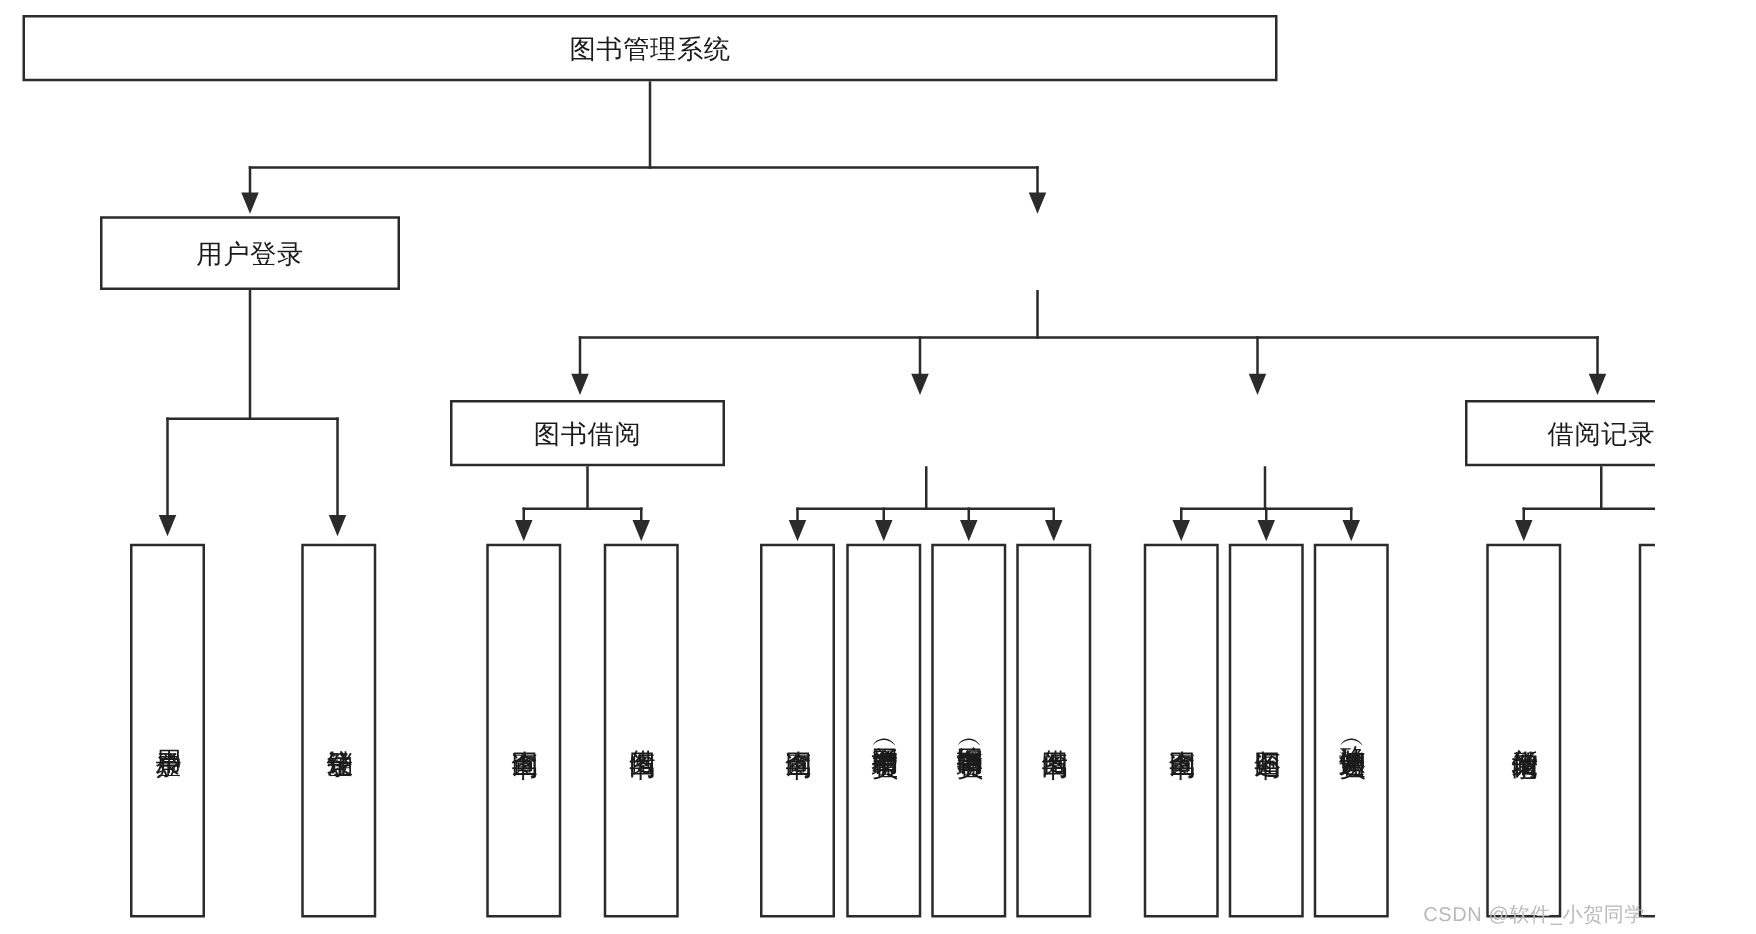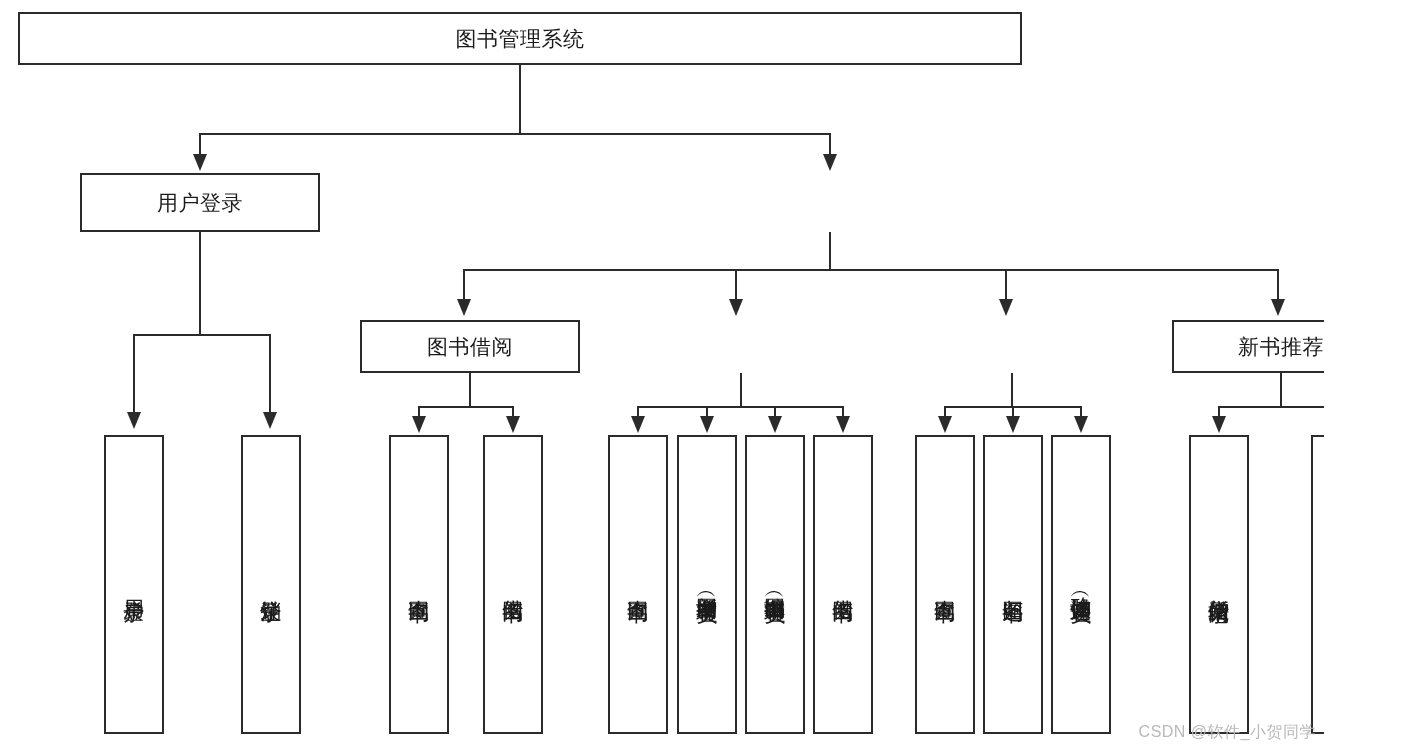--- a/index.html
+++ b/index.html
@@ -115,21 +115,21 @@
   <div class="arrow" style="left:729px; top:299px;"></div>
   <div class="edge v" style="left:1005px; top:269px; width:2px; height:32px;"></div>
   <div class="arrow" style="left:999px; top:299px;"></div>
   <div class="edge v" style="left:1277px; top:269px; width:2px; height:32px;"></div>
   <div class="arrow" style="left:1271px; top:299px;"></div>
 
   <div class="node horiz" style="left:360px; top:320px; width:220px; height:53px;">
     <span>图书借阅</span>
   </div>
   <div class="node horiz" style="left:1172px; top:320px; width:218px; height:53px;">
-    <span>新书推荐</span>
+    <span>借阅记录</span>
   </div>
 
   <div class="edge v" style="left:469px; top:373px; width:2px; height:35px;"></div>
   <div class="edge h" style="left:418px; top:406px; width:96px; height:2px;"></div>
   <div class="edge v" style="left:418px; top:406px; width:2px; height:12px;"></div>
   <div class="arrow" style="left:412px; top:416px;"></div>
   <div class="edge v" style="left:512px; top:406px; width:2px; height:12px;"></div>
   <div class="arrow" style="left:506px; top:416px;"></div>
 
   <div class="edge v" style="left:740px; top:373px; width:2px; height:35px;"></div>

